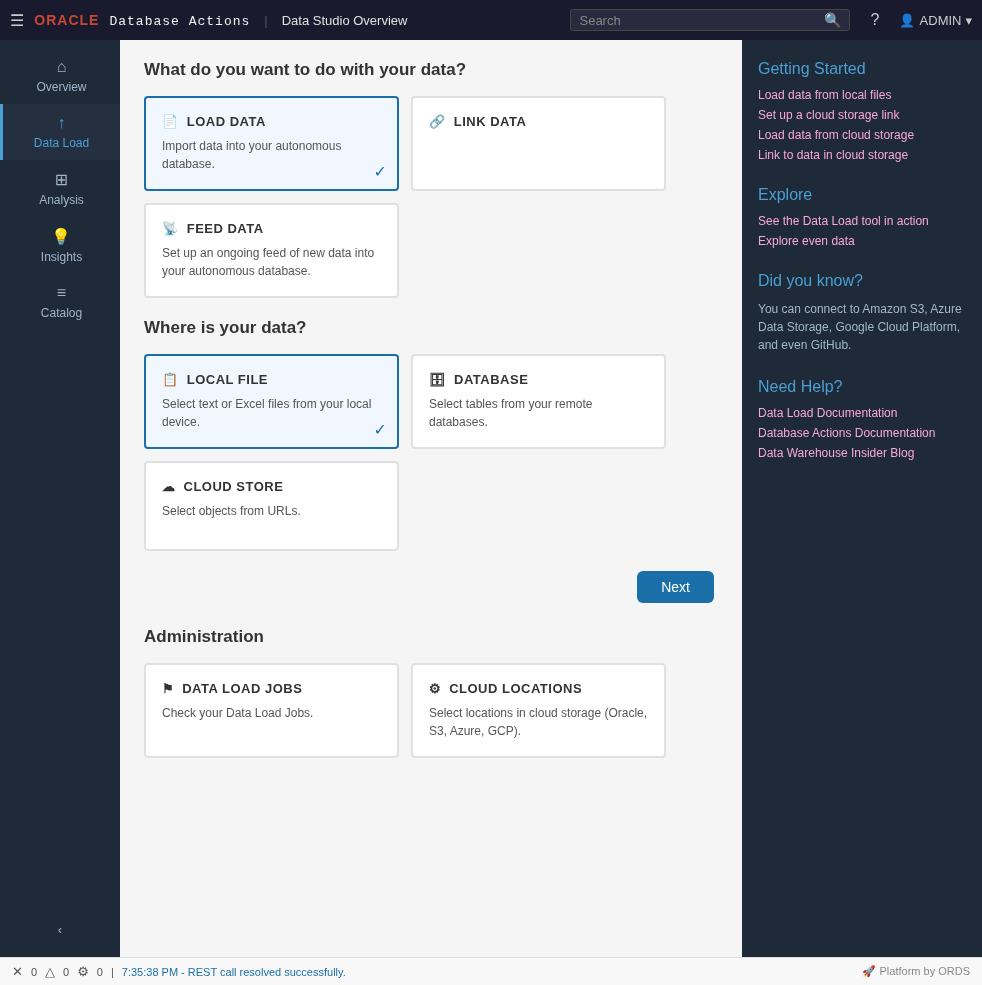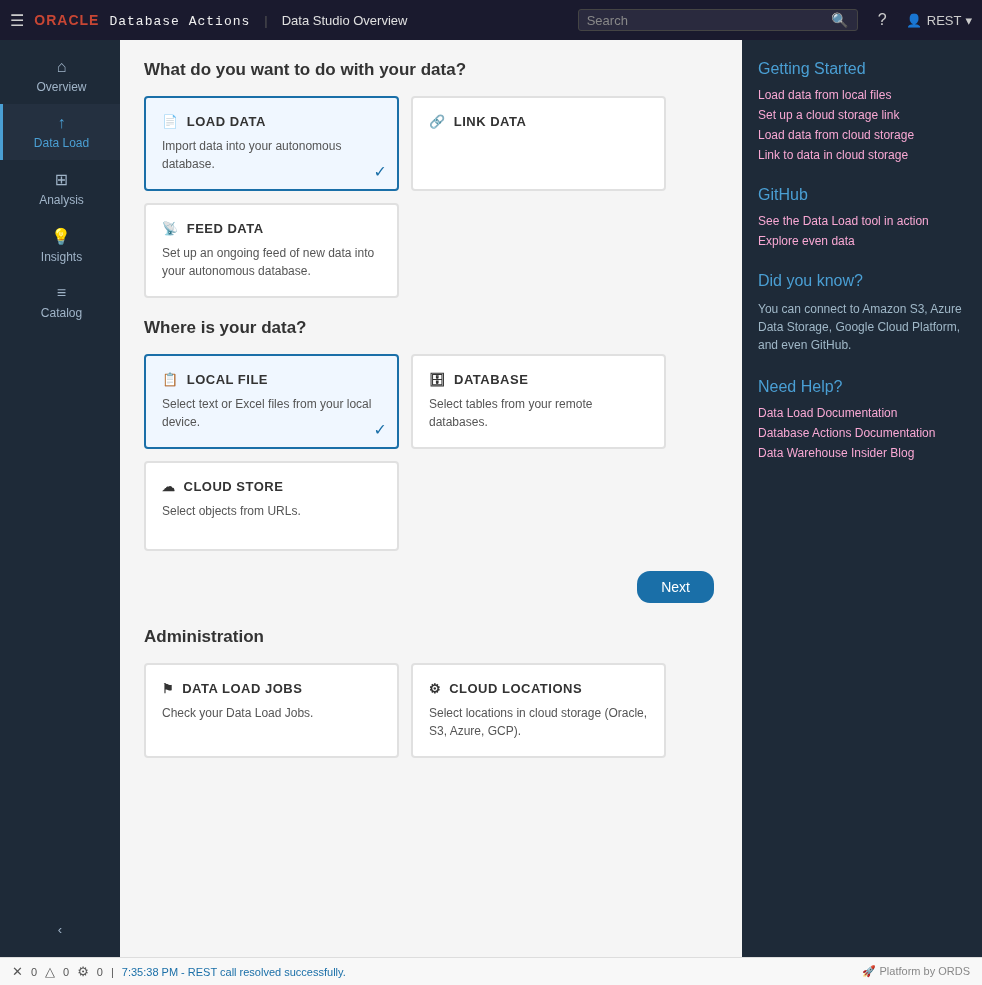--- a/index.html
+++ b/index.html
@@ -173,21 +173,21 @@
       justify-content: flex-end;
       margin-bottom: 24px;
       padding-right: 4px;
     }
     .btn-next {
       background: #1a6fa8;
       color: #fff;
       border: none;
       padding: 8px 24px;
       font-size: 14px;
-      border-radius: 13px;
+      border-radius: 6px;
       cursor: pointer;
       font-weight: 500;
     }
 
     
     .admin-section { margin-top: 8px; }
 
     
     .statusbar {
       background: #f8f8f8;
@@ -215,21 +215,21 @@
   <span class="topbar-logo"><span>Database Actions</span></span>
   <span class="topbar-separator">|</span>
   <span class="topbar-title">Data Studio Overview</span>
   <div class="topbar-search">
     <input type="text" placeholder="Search" style="">
     <span class="topbar-search-icon">🔍</span>
   </div>
   <span class="topbar-help">?</span>
   <div class="topbar-user">
     <span>👤</span>
-    <span>REST</span>
+    <span>ADMIN</span>
     <span>▾</span>
   </div>
 </div>
 
 <div class="main-layout">
 
   <div class="sidebar">
     <div class="sidebar-item">
       <span class="si-icon">⌂</span>
       <span>Overview</span>
@@ -350,21 +350,21 @@
 
     <div class="section">
       <h3>Getting Started</h3>
       <a>Load data from local files</a>
       <a>Set up a cloud storage link</a>
       <a>Load data from cloud storage</a>
       <a>Link to data in cloud storage</a>
     </div>
 
     <div class="section">
-      <h3>GitHub</h3>
+      <h3>Explore</h3>
       <a>See the Data Load tool in action</a>
       <a>Explore even data</a>
     </div>
 
     <div class="section">
       <h3>Did you know?</h3>
       <p>You can connect to Amazon S3, Azure Data Storage, Google Cloud Platform, and even GitHub.</p>
     </div>
 
     <div class="section">

